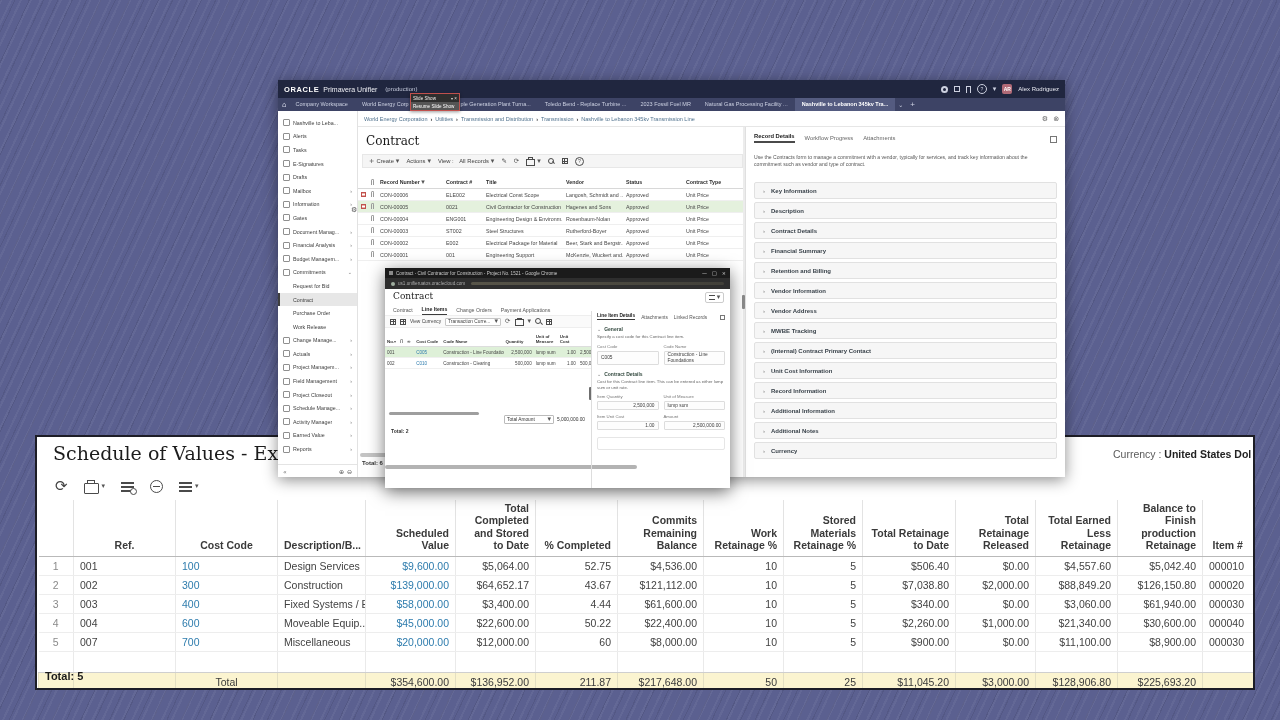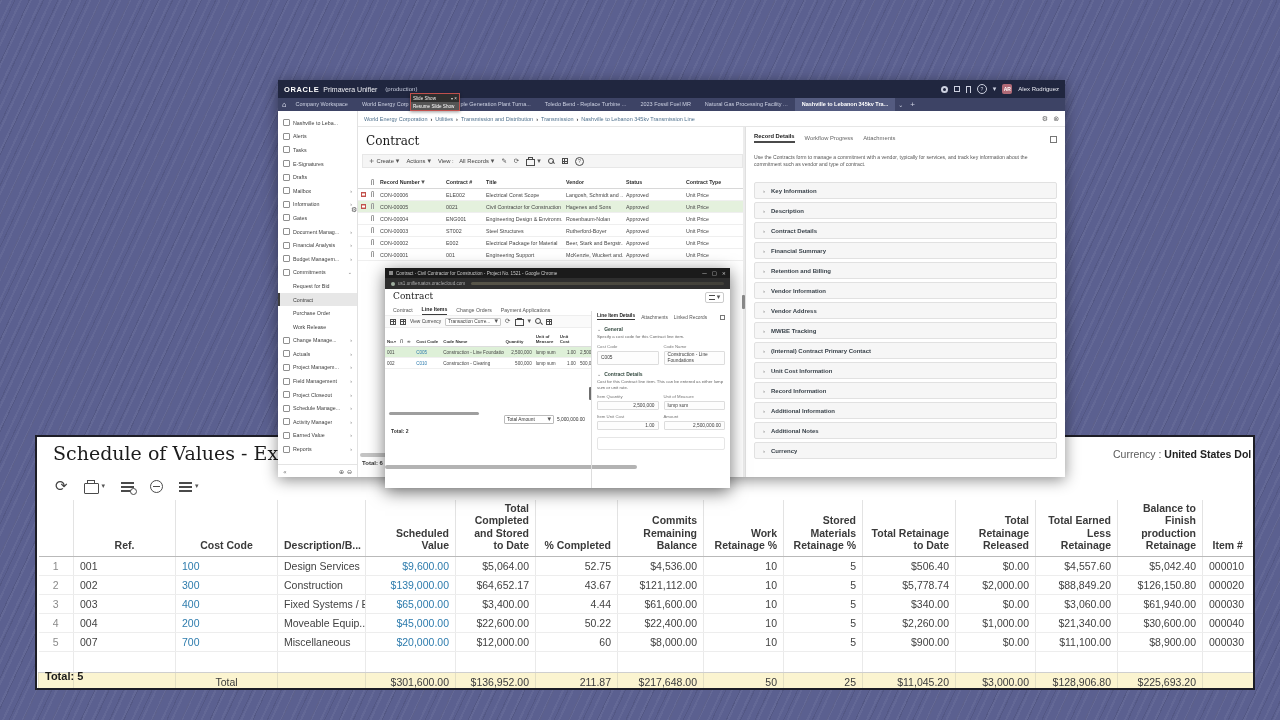--- a/index.html
+++ b/index.html
@@ -247,49 +247,49 @@
             <td class="c">2</td>
             <td>002</td>
             <td class="link">300</td>
             <td>Construction</td>
             <td class="r link">$139,000.00</td>
             <td class="r">$64,652.17</td>
             <td class="r">43.67</td>
             <td class="r">$121,112.00</td>
             <td class="r">10</td>
             <td class="r">5</td>
-            <td class="r">$5,778.74</td>
+            <td class="r">$7,038.80</td>
             <td class="r">$2,000.00</td>
             <td class="r">$88,849.20</td>
             <td class="r">$126,150.80</td>
             <td>000020</td>
           </tr>
 
           <tr>
             <td class="c">3</td>
             <td>003</td>
             <td class="link">400</td>
             <td>Fixed Systems / E...</td>
-            <td class="r link">$65,000.00</td>
+            <td class="r link">$58,000.00</td>
             <td class="r">$3,400.00</td>
             <td class="r">4.44</td>
             <td class="r">$61,600.00</td>
             <td class="r">10</td>
             <td class="r">5</td>
             <td class="r">$340.00</td>
             <td class="r">$0.00</td>
             <td class="r">$3,060.00</td>
             <td class="r">$61,940.00</td>
             <td>000030</td>
           </tr>
 
           <tr>
             <td class="c">4</td>
             <td>004</td>
-            <td class="link">200</td>
+            <td class="link">600</td>
             <td>Moveable Equip...</td>
             <td class="r link">$45,000.00</td>
             <td class="r">$22,600.00</td>
             <td class="r">50.22</td>
             <td class="r">$22,400.00</td>
             <td class="r">10</td>
             <td class="r">5</td>
             <td class="r">$2,260.00</td>
             <td class="r">$1,000.00</td>
             <td class="r">$21,340.00</td>
@@ -330,21 +330,21 @@
             <td></td>
             <td></td>
             <td></td>
             <td></td>
         </tr>
         <tr class="total">
           <td></td>
             <td></td>
           <td class="c">Total</td>
           <td></td>
-          <td class="r">$301,600.00</td>
+          <td class="r">$354,600.00</td>
           <td class="r">$136,952.00</td>
           <td class="r">211.87</td>
           <td class="r">$217,648.00</td>
           <td class="r">50</td>
           <td class="r">25</td>
           <td class="r">$11,045.20</td>
           <td class="r">$3,000.00</td>
           <td class="r">$128,906.80</td>
           <td class="r">$225,693.20</td>
           <td></td>

